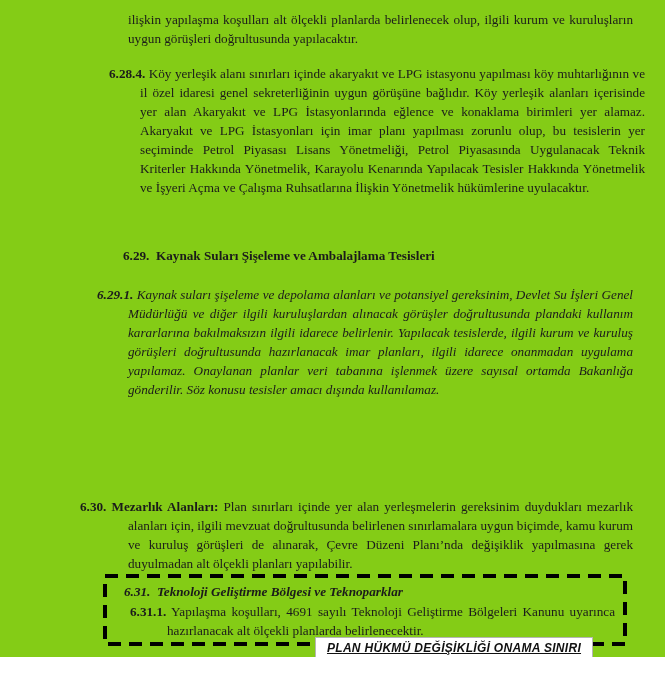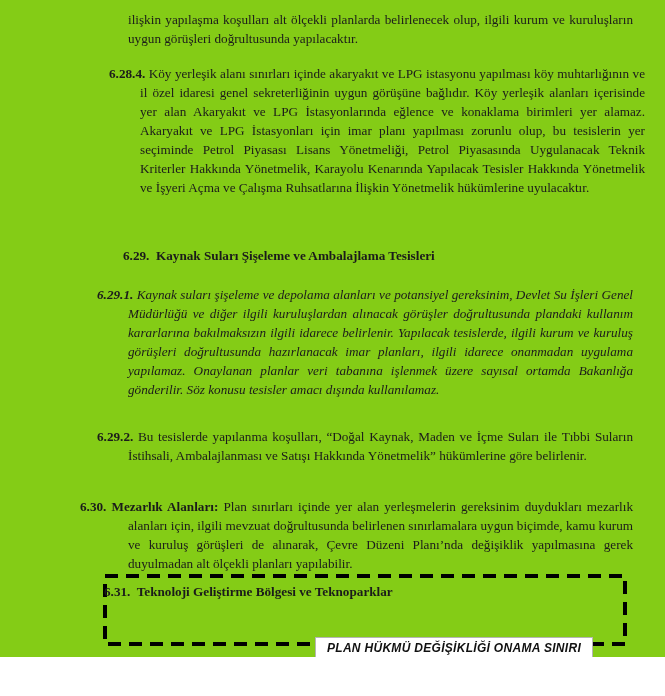--- a/index.html
+++ b/index.html
@@ -16,53 +16,53 @@
 
   #intro   { left:128px; top:10px;  width:505px; }
   #i6284   { left:140px; top:64px;  width:505px; text-indent:-31px; }
   #h629    { left:95px;  top:246px;margin-left:28px; }
   #i6291   { left:128px; top:285px; width:505px; text-indent:-31px;font-style:italic; }
   #i6292   { left:128px; top:427px; width:505px; text-indent:-31px; }
   #i630    { left:128px; top:497px; width:505px; text-indent:-48px; }
 
   .tech-box { position:absolute; left:103px; top:574px; width:524px; height:72px; }
   .tech-box .dash-svg { position:absolute; left:0; top:0; }
-  #h631  { left:1px; top:8px; }
+  #h631  { left:21px; top:8px;font-style:italic; }
   #i6311 { left:64px; top:28px; width:448px; text-indent:-37px; }
 
   .stamp {
     position:absolute; left:212px; top:63px; width:276px; height:20px;
     background:#ffffff; border:1px solid #b5b5b5; z-index:2;
     font-family:"Liberation Sans","DejaVu Sans",sans-serif;
     font-size:12px; font-weight:bold; font-style:italic;
     line-height:20px; text-align:center; letter-spacing:0.3px;
-    color:#111111; white-space:nowrap; text-indent:0;
+    color:#111111; white-space:nowrap; text-indent:0;text-decoration:underline;
   }
 </style>
 </head>
 <body>
 
 <div class="page">
 
   <p class="para" id="intro"><span>ilişkin yapılaşma koşulları alt ölçekli planlarda belirlenecek olup, ilgili kurum ve kuruluşların uygun görüşleri doğrultusunda yapılacaktır.</span></p>
 
   <p class="para" id="i6284"><span class="num">6.28.4.</span> <span>Köy yerleşik alanı sınırları içinde akaryakıt ve LPG istasyonu yapılması köy muhtarlığının ve il özel idaresi genel sekreterliğinin uygun görüşüne bağlıdır. Köy yerleşik alanları içerisinde yer alan Akaryakıt ve LPG İstasyonlarında eğlence ve konaklama birimleri yer alamaz. Akaryakıt ve LPG İstasyonları için imar planı yapılması zorunlu olup, bu tesislerin yer seçiminde Petrol Piyasası Lisans Yönetmeliği, Petrol Piyasasında Uygulanacak Teknik Kriterler Hakkında Yönetmelik, Karayolu Kenarında Yapılacak Tesisler Hakkında Yönetmelik ve İşyeri Açma ve Çalışma Ruhsatlarına İlişkin Yönetmelik hükümlerine uyulacaktır.</span></p>
 
   <p class="heading" id="h629"><span class="num">6.29.</span>&nbsp; <span>Kaynak Suları Şişeleme ve Ambalajlama Tesisleri</span></p>
 
   <p class="para" id="i6291"><span class="num">6.29.1.</span> <span>Kaynak suları şişeleme ve depolama alanları ve potansiyel gereksinim, Devlet Su İşleri Genel Müdürlüğü ve diğer ilgili kuruluşlardan alınacak görüşler doğrultusunda plandaki kullanım kararlarına bakılmaksızın ilgili idarece belirlenir. Yapılacak tesislerde, ilgili kurum ve kuruluş görüşleri doğrultusunda hazırlanacak imar planları, ilgili idarece onanmadan uygulama yapılamaz. Onaylanan planlar veri tabanına işlenmek üzere sayısal ortamda Bakanlığa gönderilir. Söz konusu tesisler amacı dışında kullanılamaz.</span></p>
 
-  <p class="para" id="i6292"><span class="num">6.29.2.</span> <span>Bu tesislerde yapılanma koşulları, “Doğal Kaynak, Maden ve İçme Suları ile Tıbbi Suların İstihsali, Ambalajlanması ve Satışı Hakkında Yönetmelik” hükümlerine göre belirlenir.</span></p>
 
   <p class="para" id="i630"><span class="num">6.30.</span> <span class="lead">Mezarlık Alanları:</span> <span>Plan sınırları içinde yer alan yerleşmelerin gereksinim duydukları mezarlık alanları için, ilgili mevzuat doğrultusunda belirlenen sınırlamalara uygun biçimde, kamu kurum ve kuruluş görüşleri de alınarak, Çevre Düzeni Planı’nda değişiklik yapılmasına gerek duyulmadan alt ölçekli planları yapılabilir.</span></p>
 
   <div class="tech-box">
     <svg class="dash-svg" width="524" height="72" aria-hidden="true">
       <rect x="2" y="2" width="520" height="68" fill="none" stroke="#000000" stroke-width="4" stroke-dasharray="13 8"></rect>
     </svg>
 
     <p class="heading" id="h631"><span class="num">6.31.</span>&nbsp; <span>Teknoloji Geliştirme Bölgesi ve Teknoparklar</span></p>
 
+    <p class="para" id="i6311"><span class="num">6.31.1.</span> <span>Yapılaşma koşulları, 4691 sayılı Teknoloji Geliştirme Bölgeleri Kanunu uyarınca hazırlanacak alt ölçekli planlarda belirlenecektir.</span></p>
 
     <div class="stamp">PLAN HÜKMÜ DEĞİŞİKLİĞİ ONAMA SINIRI</div>
   </div>
 
 </div>
 
 </body></html>

